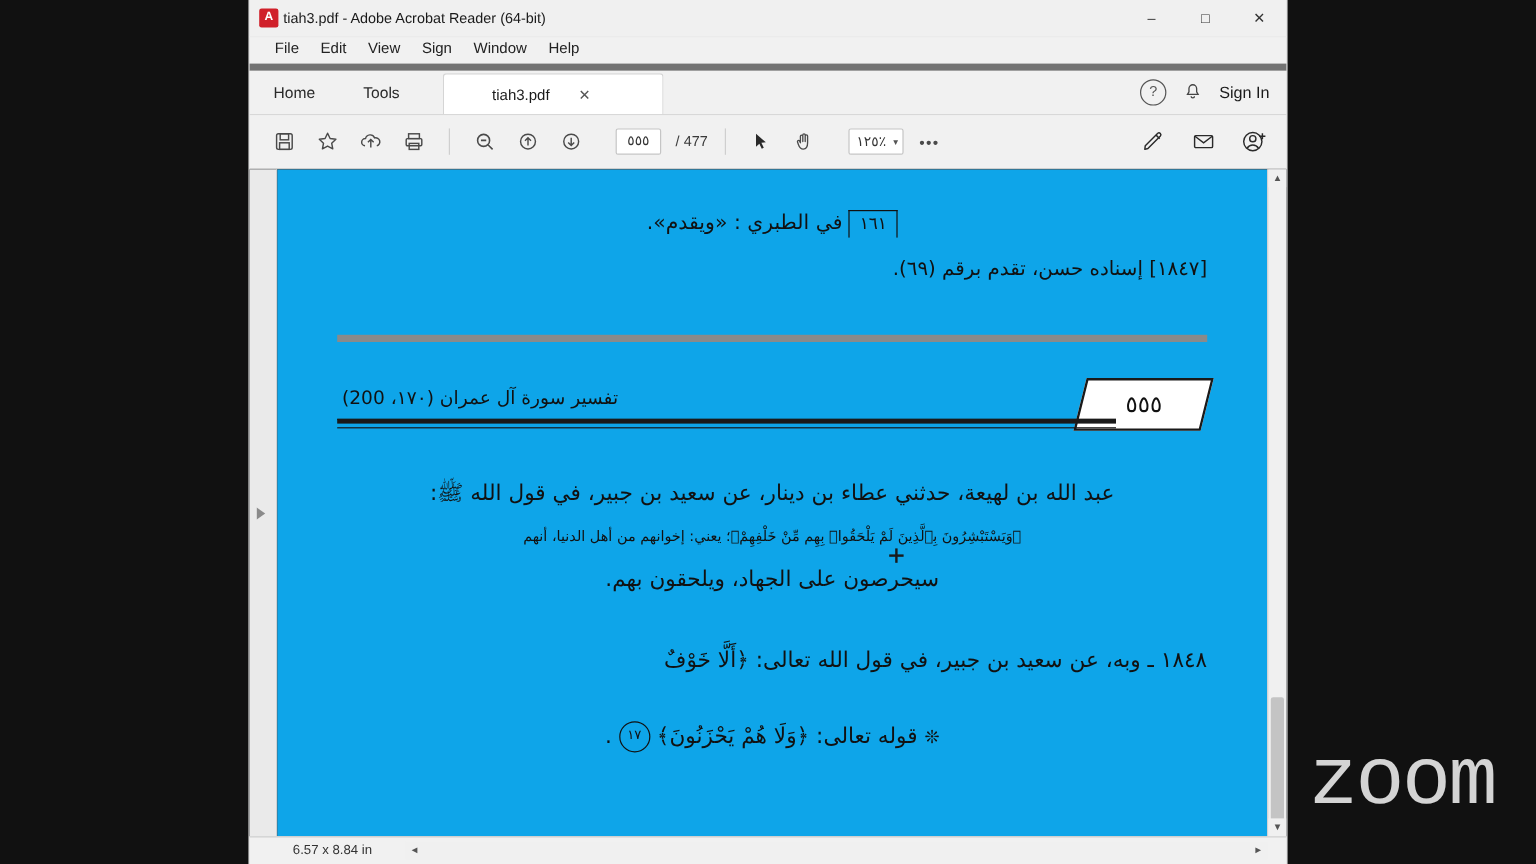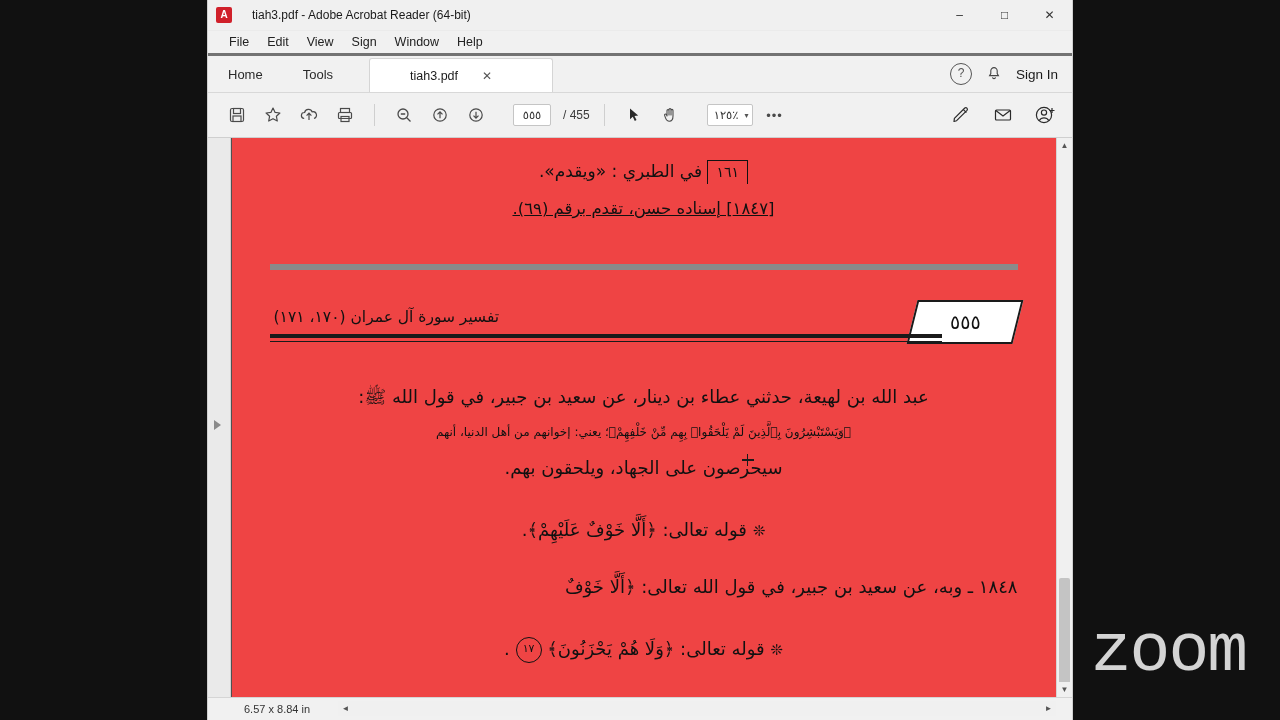--- a/index.html
+++ b/index.html
@@ -73,21 +73,21 @@
     margin-left: 8px;
     background: #d0202a;
     border-radius: 2px;
     color: #fff;
     font-size: 10px;
     line-height: 16px;
     text-align: center;
     font-weight: bold;
   }
   .titlebar .title-text {
-    margin-left: 20px;
+    margin-left: 4px;
     font-size: 12px;
     color: #1a1a1a;
   }
   .win-controls {
     position: absolute;
     right: 0; top: 0;
     height: 30px;
     display: flex;
   }
   .win-btn {
@@ -97,23 +97,22 @@
     justify-content: center;
     font-size: 12px;
     color: #333;
   }
 
   
   .menubar {
     height: 22px;
     background: #f1f1f1;
     display: flex;
-    align-items: center;
     padding-left: 12px;
-    border-bottom: 3px solid #737373;
+    border-bottom: 6px solid #737373;
   }
   .menu-item {
     font-size: 12.5px;
     color: #222;
     padding: 2px 9px;
     cursor: default;
   }
 
   
   .tabbar {
@@ -266,24 +265,24 @@
   .page-wrap {
     flex: 1;
     background: #505050;
     position: relative;
     overflow: hidden;
     display: flex;
     justify-content: center;
   }
   .page {
     width: 816px;
-    background: #ef4444;
+    background: #0ea5e9;
     position: relative;
     direction: rtl;
-    padding: 4px;
+    padding: 16px;
   }
   .page-inner {
     padding: 12px 34px 0 34px;
     font-family: "DejaVu Sans", sans-serif;
   }
   .pg-top-line {
     text-align: center;
     font-size: 17px;
     color: #111;
     margin-top: 4px;
@@ -292,26 +291,25 @@
   }
   .pg-top-line .boxnum {
     display: inline-block;
     border: 1.5px solid #111;
     border-bottom: none;
     padding: 0 8px;
     font-size: 14px;
     vertical-align: middle;
   }
   .pg-line2 {
-    text-align: center;
+    text-align: right;
     font-size: 16.5px;
     color: #111;
     margin-top: 14px;
     letter-spacing: 0.5px;
-    text-decoration: underline;
   }
   .thick-rule {
     height: 6px;
     background: #8a8a8a;
     margin: 46px 0 0 0;
   }
   .header-band {
     margin-top: 30px;
     position: relative;
     height: 46px;
@@ -567,21 +565,21 @@
       <div class="tb-icon">
         <svg class="ic" width="18" height="18" viewBox="0 0 18 18">
           <circle cx="9" cy="9" r="6.2" fill="none" stroke="#4a4a4a" stroke-width="1.2"></circle>
           <path d="M9 5.7v6.4M6.5 9.7L9 12.2l2.5-2.5" fill="none" stroke="#4a4a4a" stroke-width="1.2"></path>
         </svg>
       </div>
       <div style="width:10px"></div>
       <div class="page-field">٥٥٥</div>
       <div class="page-total">
         <span>/</span>
-        <span>455</span>
+        <span>477</span>
       </div>
       <div class="tb-sep"></div>
       <div class="tb-icon">
         <svg class="ic" width="18" height="18" viewBox="0 0 18 18">
           <path d="M5 2.5l8.2 7-3.7.5 2 4.1-1.7.8-2-4.2-2.8 2.6z" fill="#2a2a2a"></path>
         </svg>
       </div>
       <div class="tb-icon">
         <svg class="ic" width="18" height="18" viewBox="0 0 18 18">
           <path d="M6 10V4.6a1 1 0 0 1 2 0V9V3.6a1 1 0 0 1 2 0V9V4.4a1 1 0 0 1 2 0V10c0 3.2-1.2 5.2-3.6 5.2C6 15.2 5 13.3 4.4 11.6L3.6 9.4a1 1 0 0 1 1.7-1z" fill="none" stroke="#4a4a4a" stroke-width="1.1" stroke-linejoin="round"></path>
@@ -635,35 +633,31 @@
             </div>
 
             <div class="pg-line2">[١٨٤٧] إسناده حسن، تقدم برقم (٦٩).</div>
 
             <div class="thick-rule"></div>
 
             <div class="header-band">
               <div class="page-badge">
                 <span>٥٥٥</span>
               </div>
-              <div class="chapter-title">تفسير سورة آل عمران (١٧٠، ١٧١)</div>
+              <div class="chapter-title">تفسير سورة آل عمران (١٧٠، 200)</div>
               <div class="header-rule"></div>
               <div class="header-rule2"></div>
             </div>
 
             <div class="body-para">
               <span class="body-line">عبد الله بن لهيعة، حدثني عطاء بن دينار، عن سعيد بن جبير، في قول الله ﷺ:</span>
               <span class="body-line quran">﴿وَيَسْتَبْشِرُونَ بِٱلَّذِينَ لَمْ يَلْحَقُوا۟ بِهِم مِّنْ خَلْفِهِمْ﴾؛ يعني: إخوانهم من أهل الدنيا، أنهم</span>
               <span class="body-line">سيحرصون على الجهاد، ويلحقون بهم.</span>
             </div>
 
-            <div class="bullet-line">
-              <span class="star">❊</span>
-              <span>قوله تعالى: ﴿أَلَّا خَوْفٌ عَلَيْهِمْ﴾.</span>
-            </div>
 
             <div class="para2">
               <span class="body-line">١٨٤٨ ـ وبه، عن سعيد بن جبير، في قول الله تعالى: ﴿أَلَّا خَوْفٌ</span>
             </div>
 
             <div class="bullet-line">
               <span class="star">❊</span>
               <span>قوله تعالى: ﴿وَلَا هُمْ يَحْزَنُونَ﴾</span>
               <span class="ayah-mark">١٧</span>
               <span>.</span>

